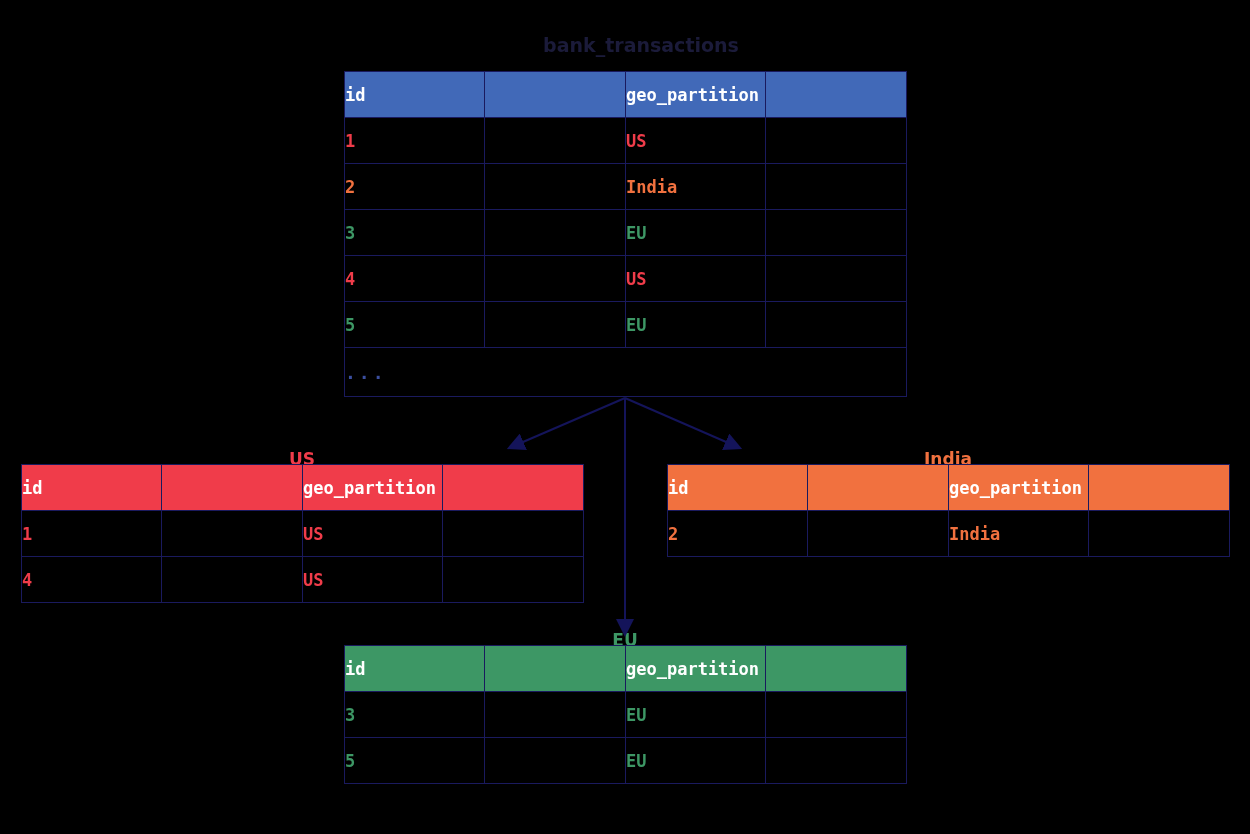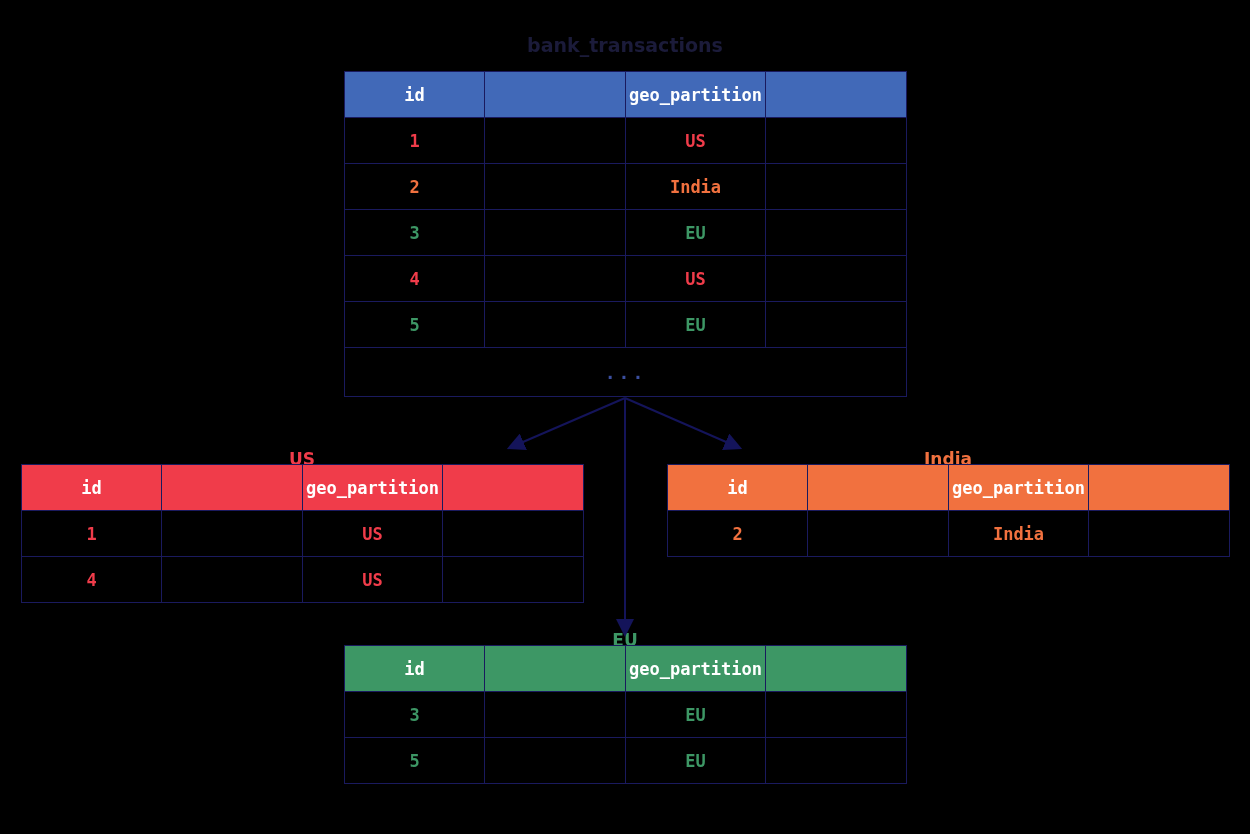--- a/index.html
+++ b/index.html
@@ -16,21 +16,21 @@
   }
 
   .stage {
     position: absolute;
     inset: 0;
   }
 
   
   .title-wrap {
     position: absolute;
-    left: 0;
+    left: 16px;
     top: 32px;
     width: 1124px;
     height: 30px;
   }
   .title-layer {
     position: absolute;
     left: 0;
     top: 0;
     width: 1250px;
     text-align: center;
@@ -48,21 +48,21 @@
   .tbl {
     position: absolute;
     border-collapse: collapse;
     table-layout: fixed;
     border: 1px solid #1a1a5e;
   }
   .tbl td, .tbl th {
     border: 1px solid #1a1a5e;
     padding: 0;
     margin: 0;
-    text-align: center;
+    text-align: left;
     vertical-align: middle;
     font-family: "DejaVu Sans Mono", "Liberation Mono", monospace;
     font-size: 17px;
     font-weight: bold;
     background: #000000;
   }
   .tbl th {
     color: #ffffff;
     height: 45px;
   }

